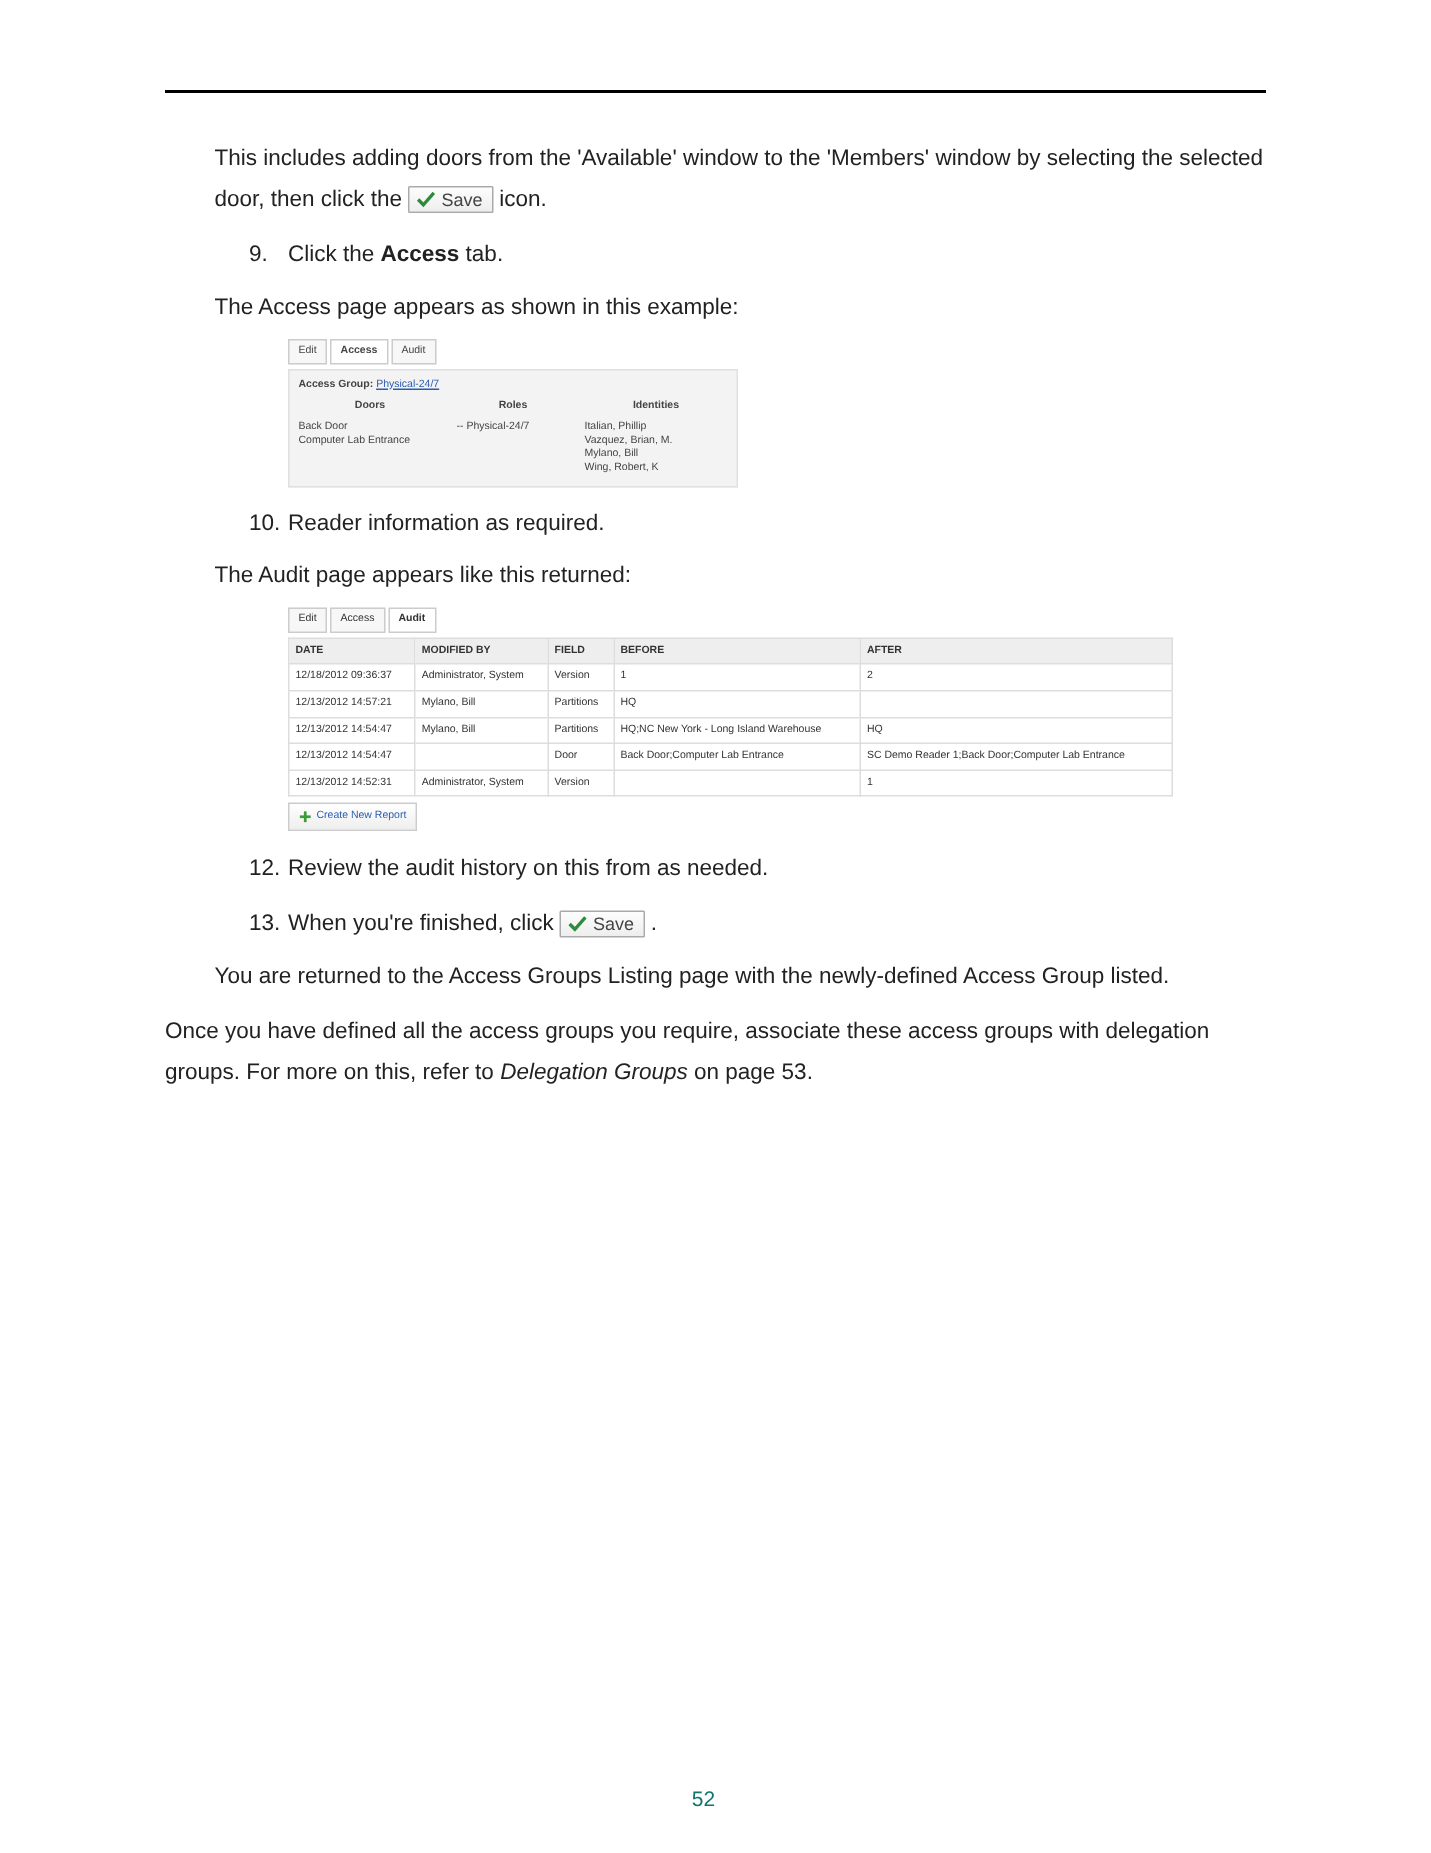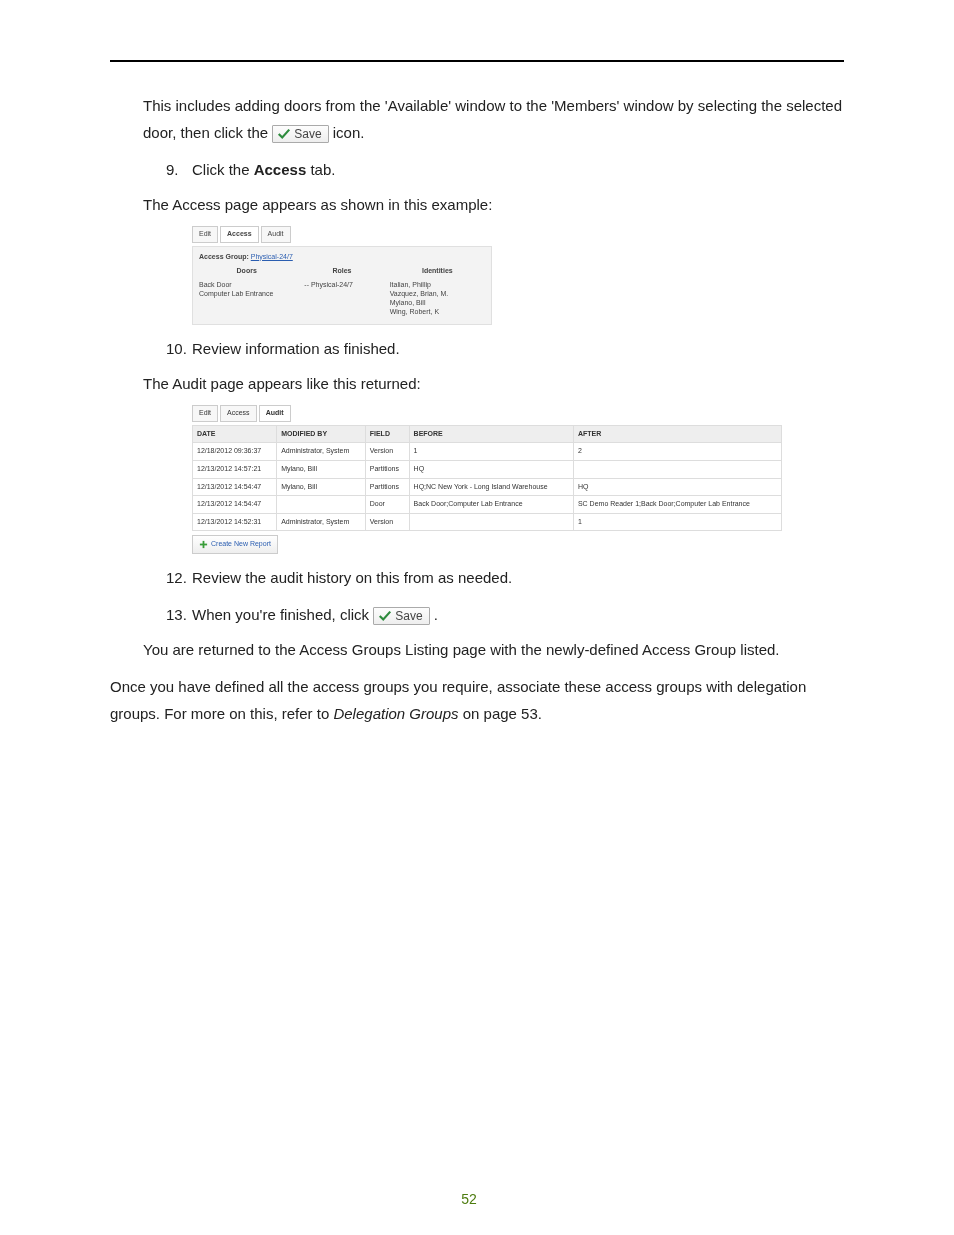--- a/index.html
+++ b/index.html
@@ -124,21 +124,21 @@
     margin-top: 10px;
     font-size:15px;
     line-height:1.8;
   }
   .page-num {
     position:absolute;
     bottom: 28px;
     left: 0; right:16px;
     text-align:center;
     font-size:14px;
-    color:#4d7c0f;
+    color:#0f766e;
   }
 </style>
 </head>
 <body>
 
 <div class="page">
   <hr class="hr-top">
 
   <div class="content">
 
@@ -191,21 +191,21 @@
             <div class="item">Mylano, Bill</div>
             <div class="item">Wing, Robert, K</div>
           </div>
         </div>
       </div>
     </div>
 
     <div class="ol-block">
       <div class="li-row">
         <div class="li-num">10.</div>
-        <div class="li-body">Review information as finished.</div>
+        <div class="li-body">Reader information as required.</div>
       </div>
     </div>
 
     <div class="sub">The Audit page appears like this returned:</div>
 
     <div class="audit-mock">
       <div class="audit-tabs">
         <span>Edit</span>
         <span>Access</span>
         <span class="active">Audit</span>

